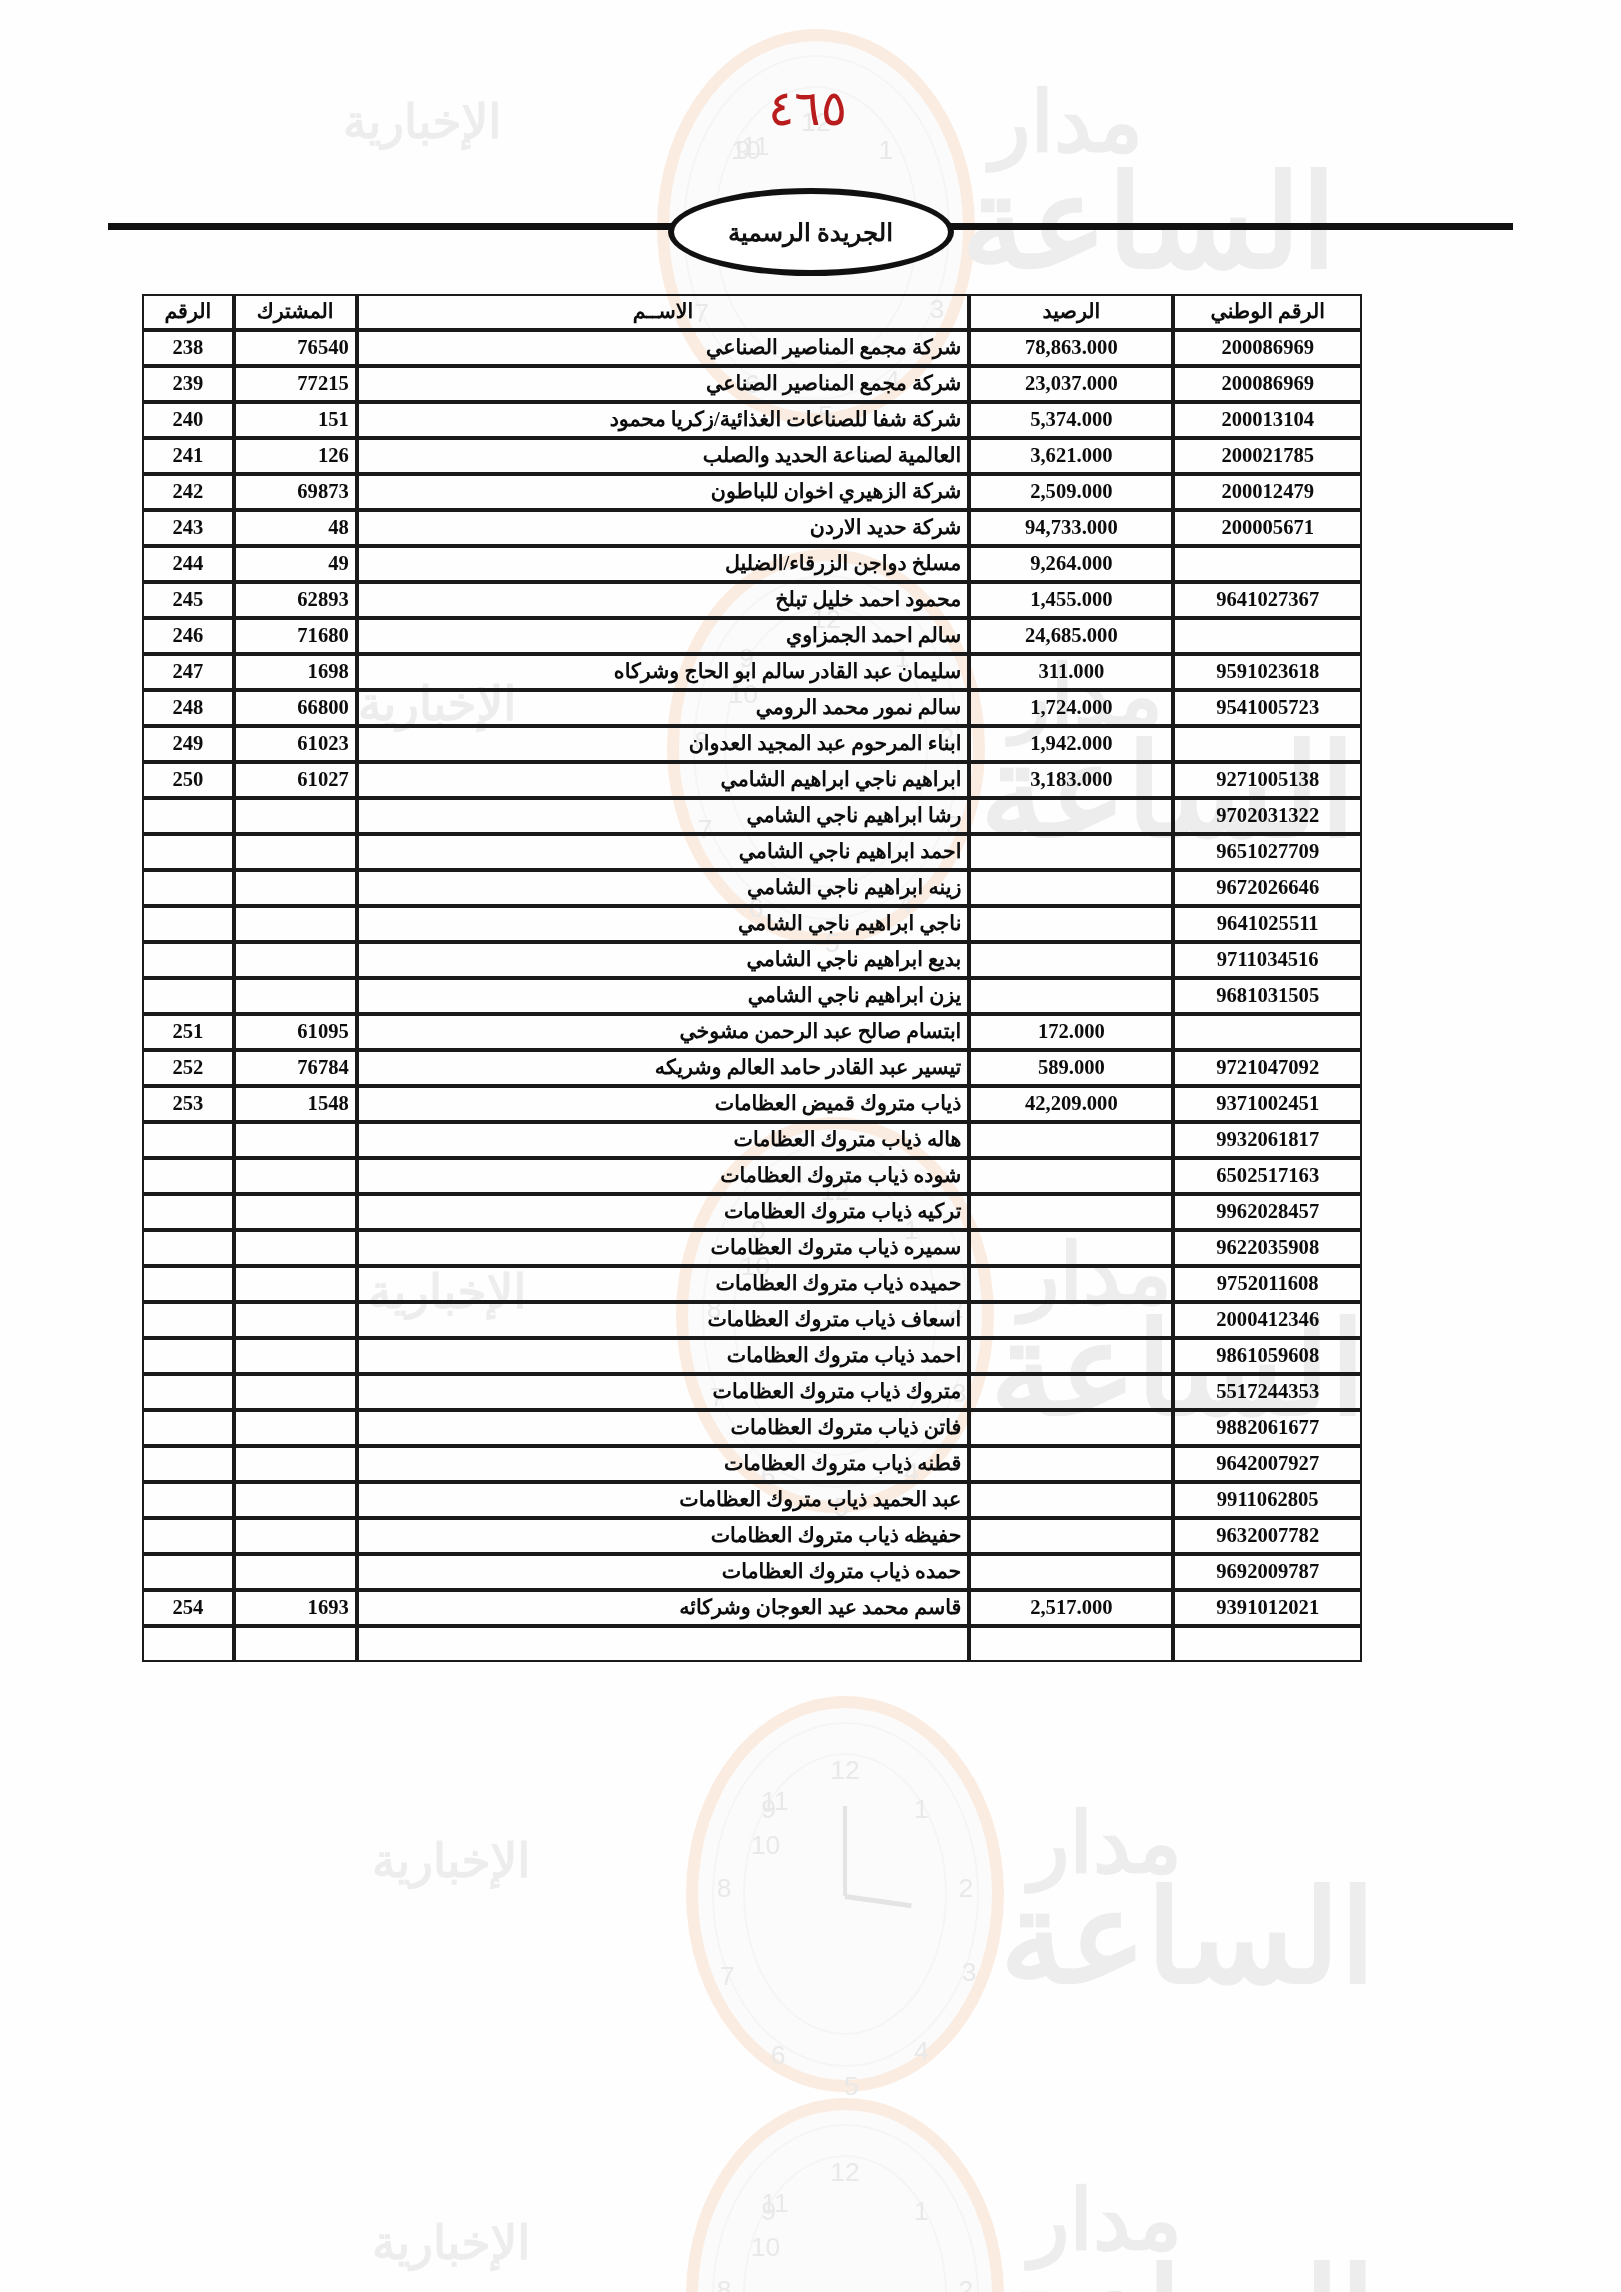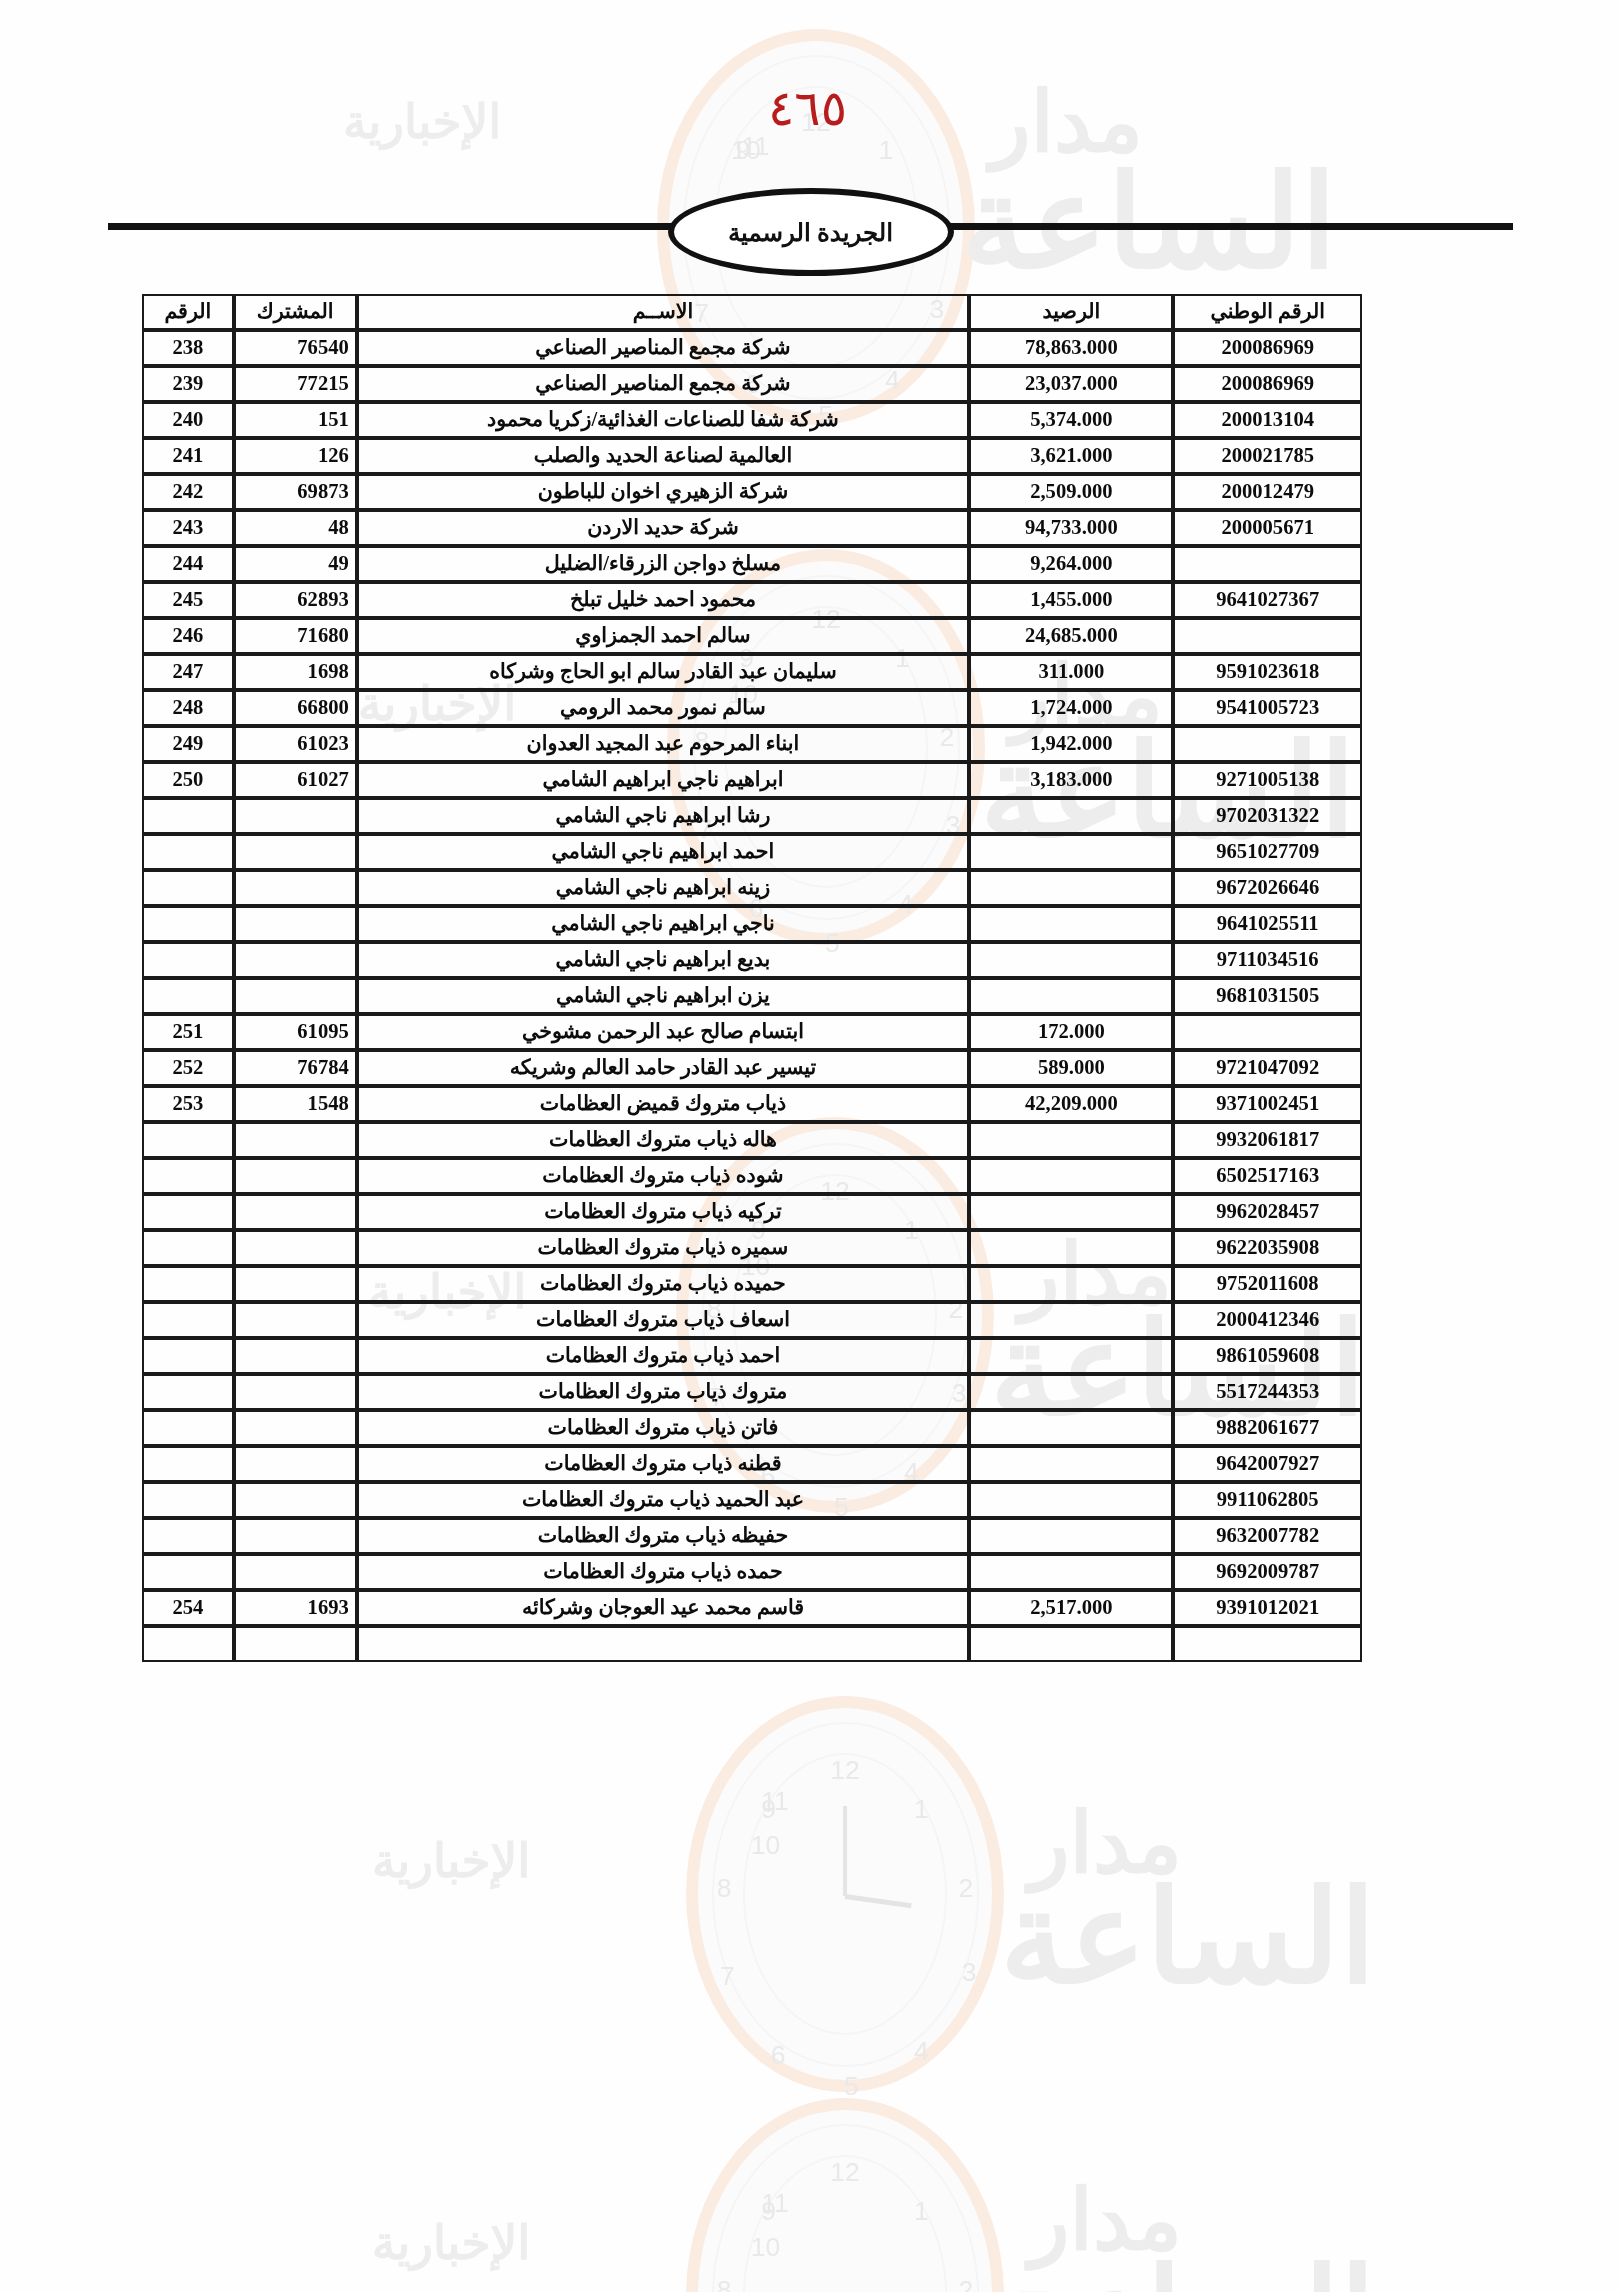--- a/index.html
+++ b/index.html
@@ -148,21 +148,21 @@
   }
   
   col.c-natid  { width: 181px; }
   col.c-bal    { width: 196px; }
   col.c-name   { width: 588px; }
   col.c-sub    { width: 118px; }
   col.c-idx    { width: 88px; }
 
   td.natid, th.natid { text-align: center; }
   td.bal,   th.bal   { text-align: center; }
-  td.name,  th.name  { text-align: center; }
+  td.name,  th.name  { }
   td.sub,   th.sub   { text-align: right; }
   td.idx,   th.idx   { text-align: center; }
 
   td.blank { }
   td.tall  { vertical-align: top; }
   .filler-row td { height: 608px; vertical-align: top; }
 </style>
 </head>
 <body>
 

